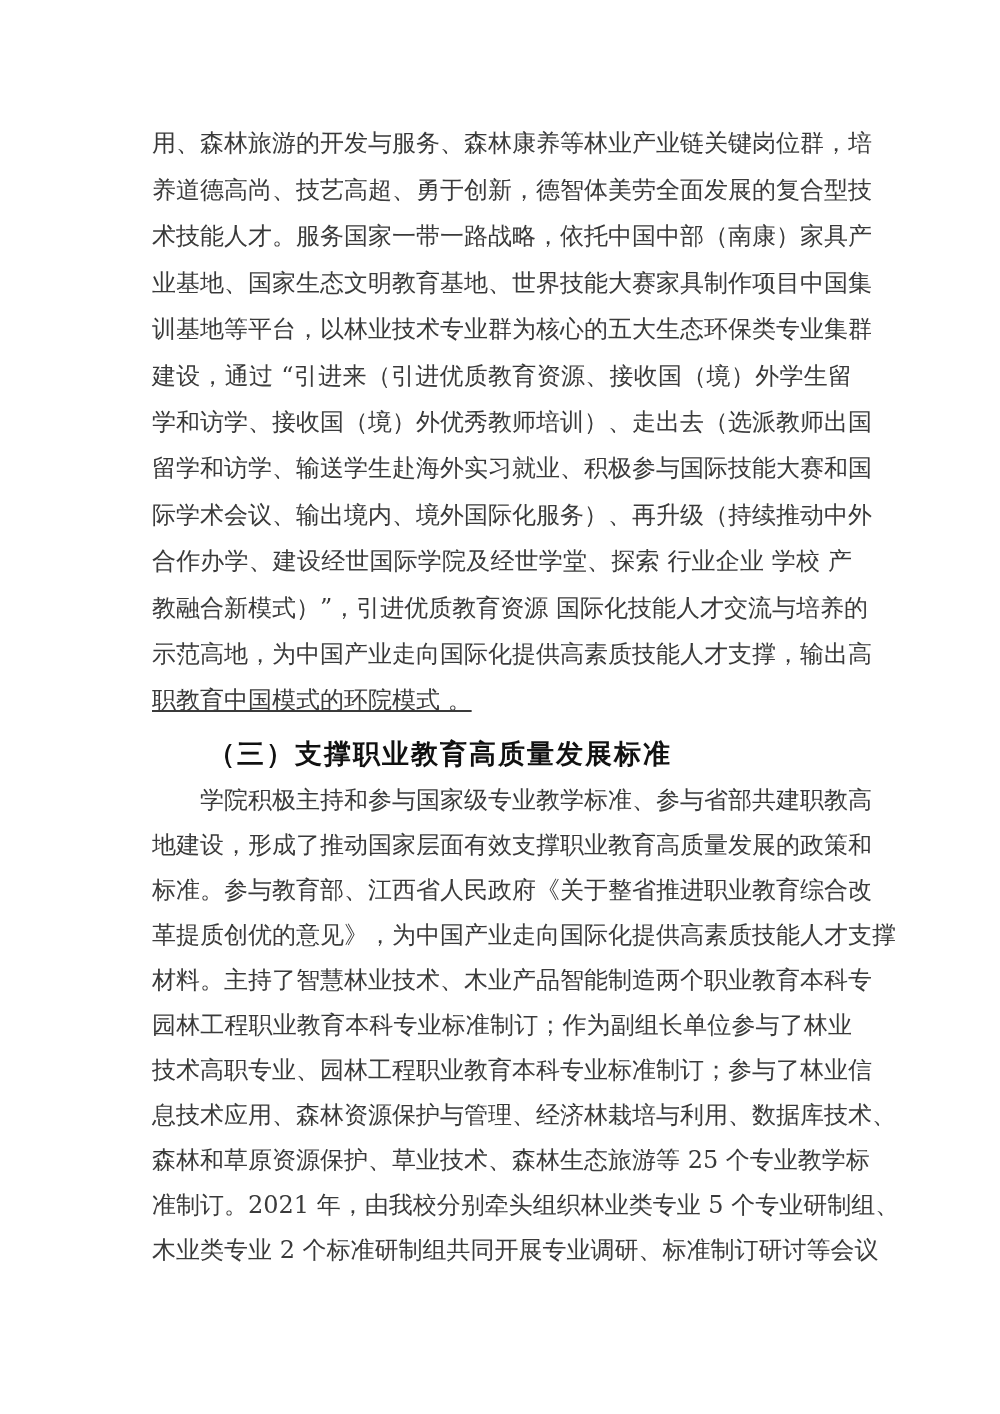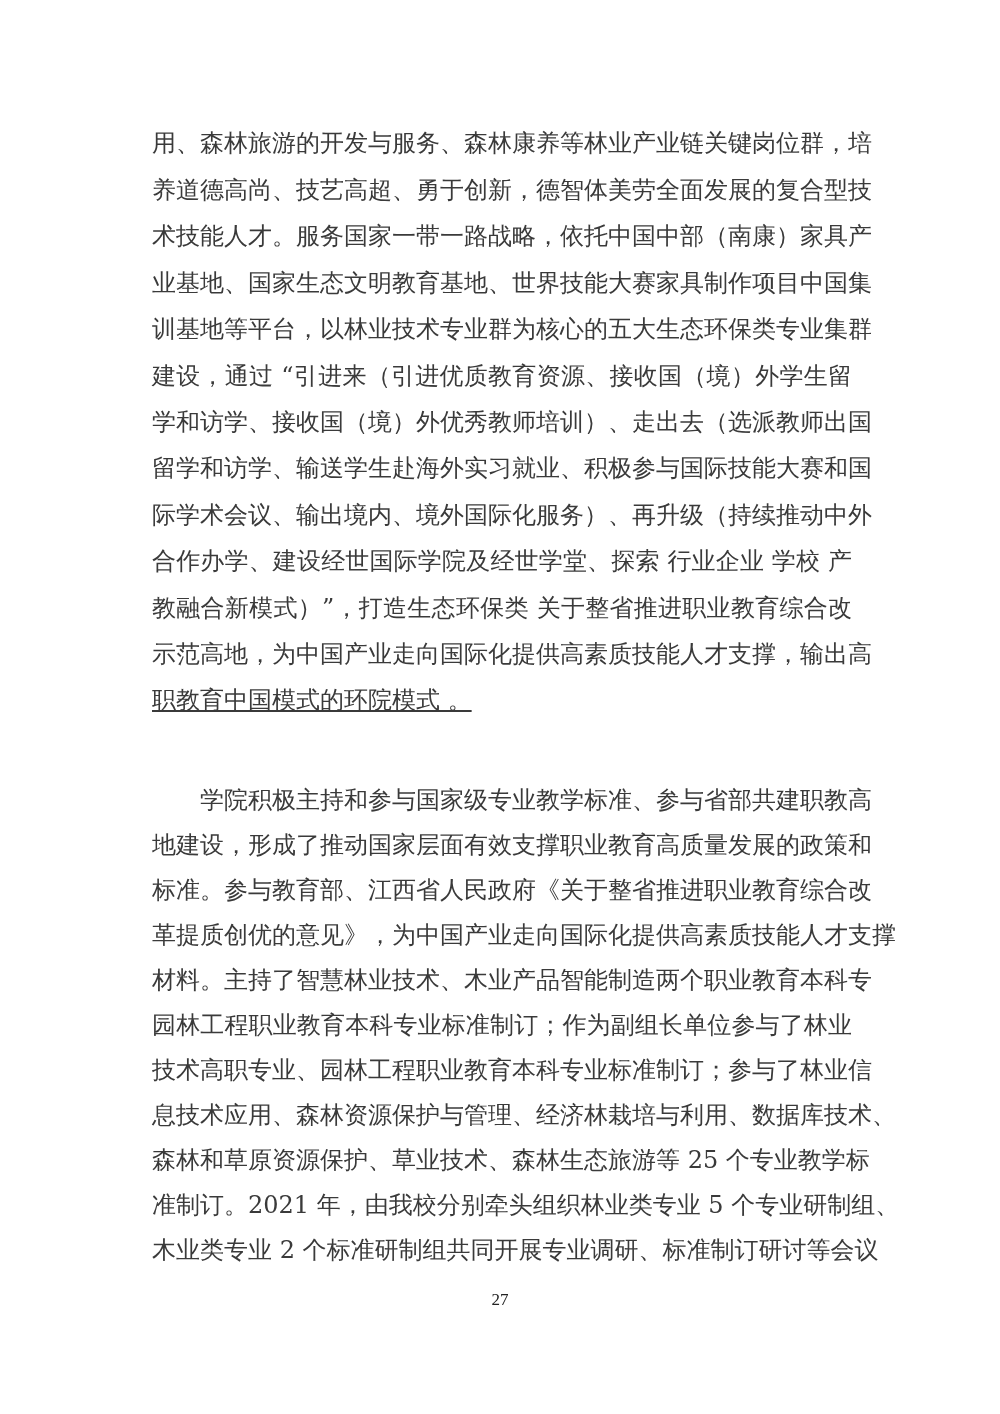--- a/index.html
+++ b/index.html
@@ -73,35 +73,35 @@
     <div class="line" style="top:126px">用、森林旅游的开发与服务、森林康养等林业产业链关键岗位群，培</div>
     <div class="line" style="top:173px">养道德高尚、技艺高超、勇于创新，德智体美劳全面发展的复合型技</div>
     <div class="line" style="top:219px">术技能人才。服务国家一带一路战略，依托中国中部（南康）家具产</div>
     <div class="line" style="top:266px">业基地、国家生态文明教育基地、世界技能大赛家具制作项目中国集</div>
     <div class="line" style="top:312px">训基地等平台，以林业技术专业群为核心的五大生态环保类专业集群</div>
     <div class="line" style="top:359px">建设，通过 “引进来（引进优质教育资源、接收国（境）外学生留</div>
     <div class="line" style="top:405px">学和访学、接收国（境）外优秀教师培训）、走出去（选派教师出国</div>
     <div class="line" style="top:451px">留学和访学、输送学生赴海外实习就业、积极参与国际技能大赛和国</div>
     <div class="line" style="top:498px">际学术会议、输出境内、境外国际化服务）、再升级（持续推动中外</div>
     <div class="line" style="top:544px">合作办学、建设经世国际学院及经世学堂、探索 行业企业 学校 产</div>
-    <div class="line" style="top:591px">教融合新模式）”，打造生态环保类 关于整省推进职业教育综合改</div>
+    <div class="line" style="top:591px">教融合新模式）”，引进优质教育资源 国际化技能人才交流与培养的</div>
     <div class="line" style="top:637px">示范高地，为中国产业走向国际化提供高素质技能人才支撑，输出高</div>
     <div class="line last" style="top:683px">职教育中国模式的环院模式 。</div>
   </div>
 
+  <div class="heading" style="top:734px">（三）支撑职业教育高质量发展标准</div>
 
   <div>
     <div class="line indent" style="top:783px">学院积极主持和参与国家级专业教学标准、参与省部共建职教高</div>
     <div class="line" style="top:828px">地建设，形成了推动国家层面有效支撑职业教育高质量发展的政策和</div>
     <div class="line" style="top:873px">标准。参与教育部、江西省人民政府《关于整省推进职业教育综合改</div>
     <div class="line" style="top:918px">革提质创优的意见》，为中国产业走向国际化提供高素质技能人才支撑</div>
     <div class="line" style="top:963px">材料。主持了智慧林业技术、木业产品智能制造两个职业教育本科专</div>
     <div class="line" style="top:1008px">园林工程职业教育本科专业标准制订；作为副组长单位参与了林业</div>
     <div class="line" style="top:1053px">技术高职专业、园林工程职业教育本科专业标准制订；参与了林业信</div>
     <div class="line" style="top:1098px">息技术应用、森林资源保护与管理、经济林栽培与利用、数据库技术、</div>
     <div class="line" style="top:1143px">森林和草原资源保护、草业技术、森林生态旅游等 25 个专业教学标</div>
     <div class="line" style="top:1188px">准制订。2021 年，由我校分别牵头组织林业类专业 5 个专业研制组、</div>
     <div class="line" style="top:1233px">木业类专业 2 个标准研制组共同开展专业调研、标准制订研讨等会议</div>
   </div>
 
-  <div class="page-number">27</div>
 
 </div>
 
 </body></html>

